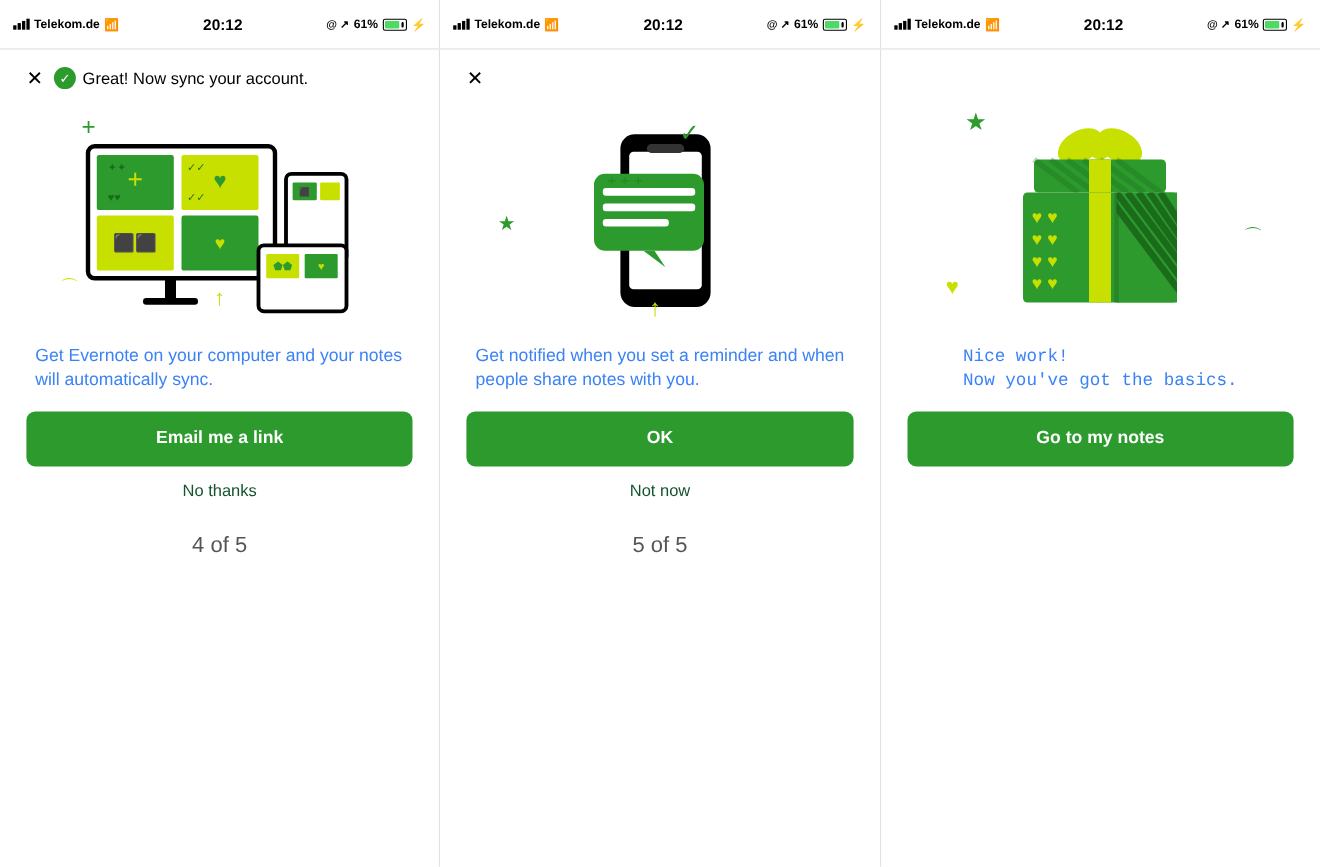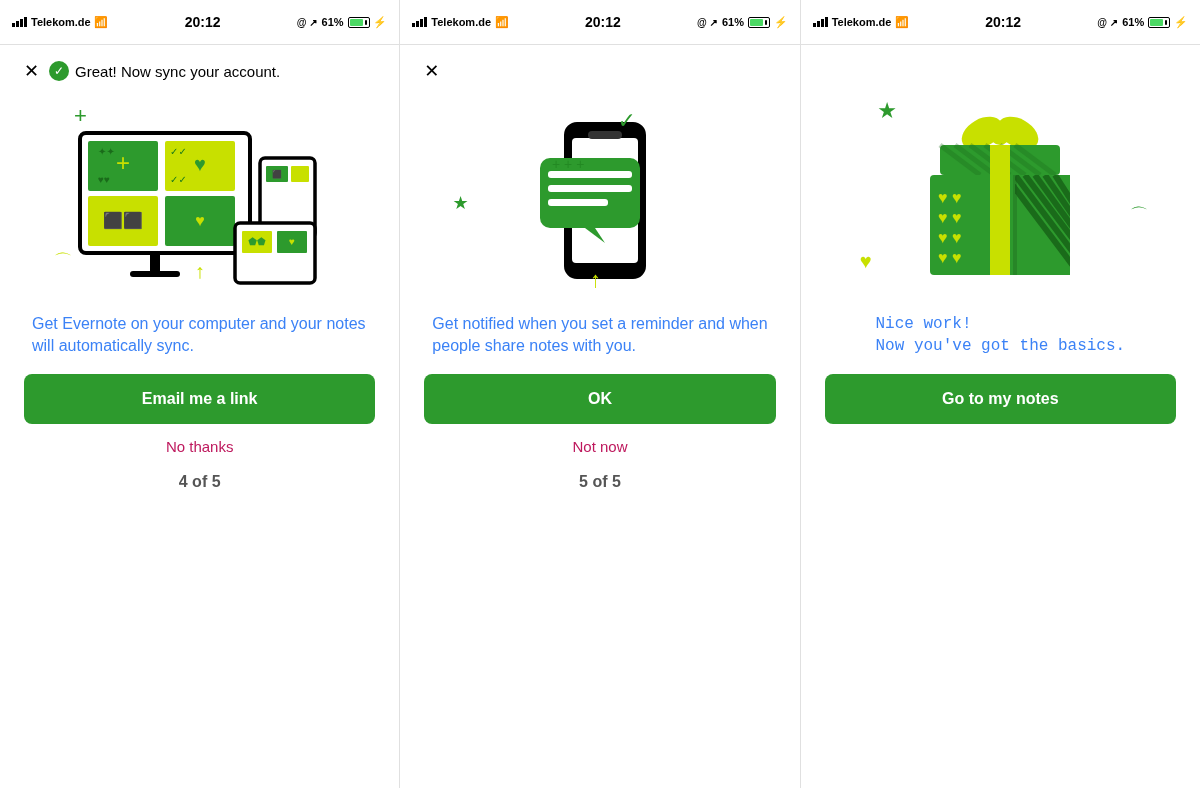--- a/index.html
+++ b/index.html
@@ -123,33 +123,32 @@
       border-radius: 8px;
       padding: 16px;
       font-size: 16px;
       font-weight: 600;
       cursor: pointer;
       margin-bottom: 10px;
     }
     .btn-secondary {
       background: none;
       border: none;
-      color: #be185d;
+      color: #14532d;
       font-size: 15px;
       cursor: pointer;
       padding: 4px;
       margin-bottom: 10px;
     }
 
     
     .progress-text {
-      font-size: 16px;
+      font-size: 20px;
       color: #555;
-      margin-top: 4px;
-      font-weight: bold;
+      margin-top: 16px;
     }
 
     
     svg { overflow: visible; }
 
     
     .deco-plus {
       position: absolute;
       color: #2d9a2d;
       font-size: 22px;

